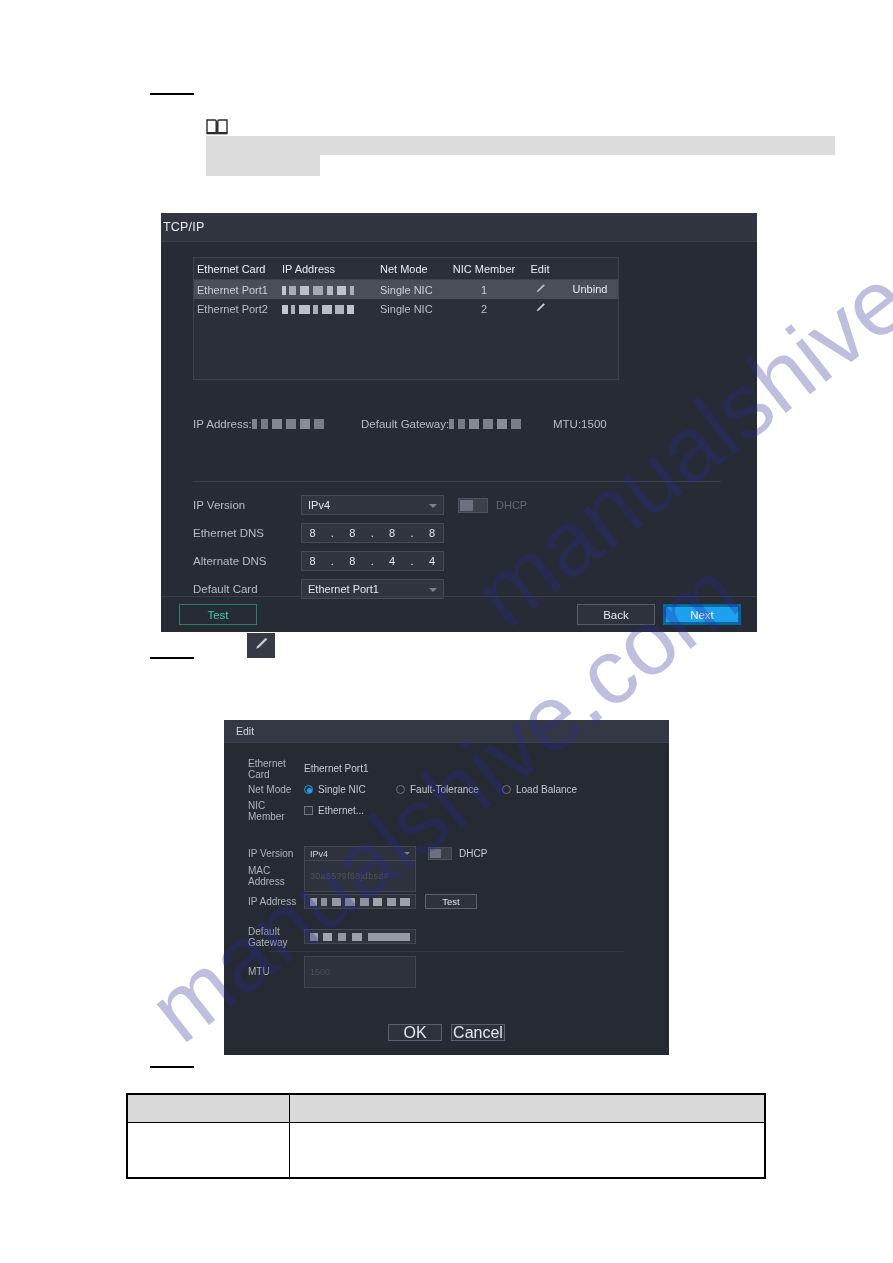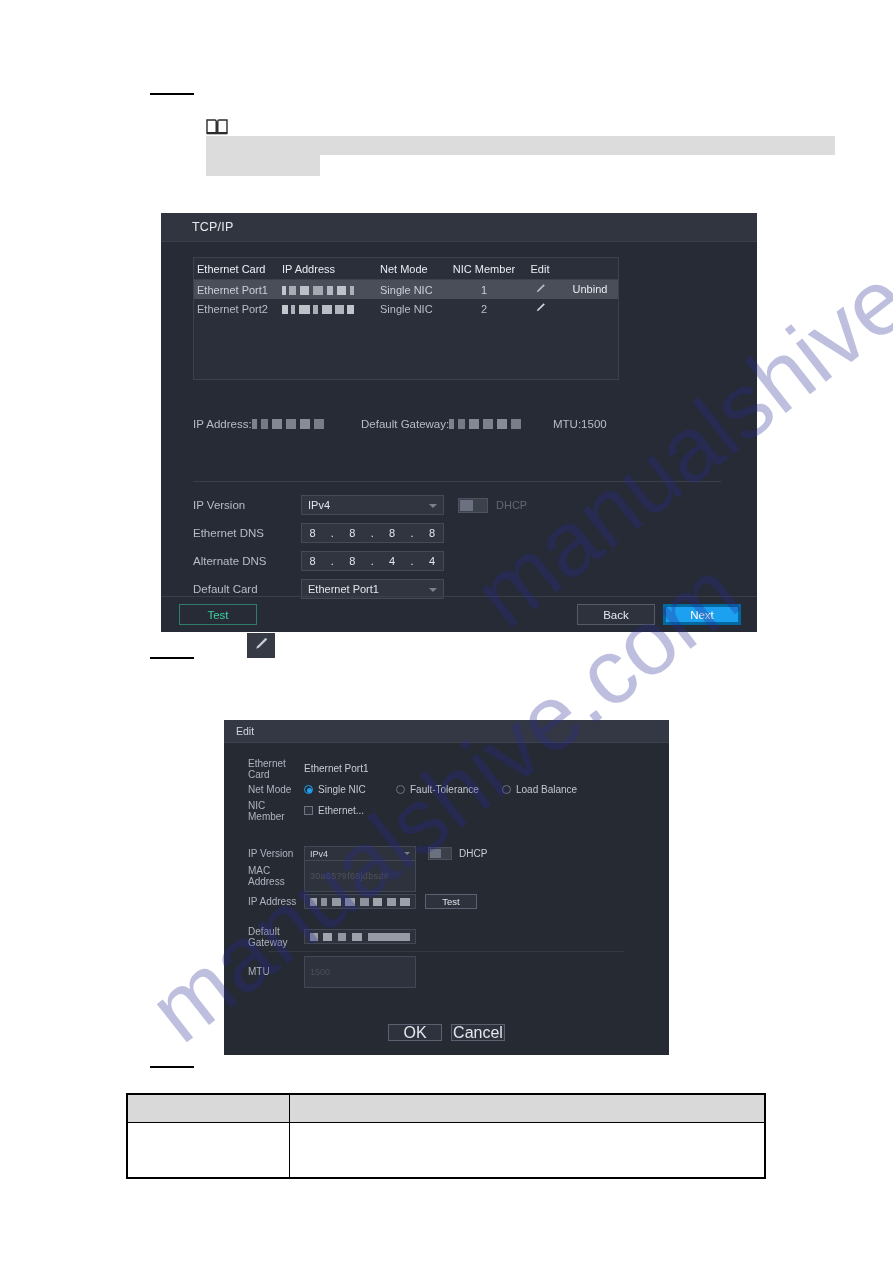--- a/index.html
+++ b/index.html
@@ -30,21 +30,21 @@
   .tcpip-dlg {
     position: absolute; left: 161px; top: 213px;
     width: 596px; height: 419px;
     background: #272b35;
     color: #d9dde5;
   }
   .dlg-titlebar {
     height: 29px; background: #31353f;
     border-bottom: 1px solid #3a3f4a;
     display: flex; align-items: center;
-    padding-left: 31px;
+    padding-left: 2px;
     font-size: 12.5px; color: #e6e9ef;
     letter-spacing: .2px;
   }
   .dlg-title-edit {
     height: 23px; background: #343845;
     border-bottom: 1px solid #3d424f;
     display: flex; align-items: center;
     padding-left: 12px;
     font-size: 10.5px; color: #cfd4dd;
   }

